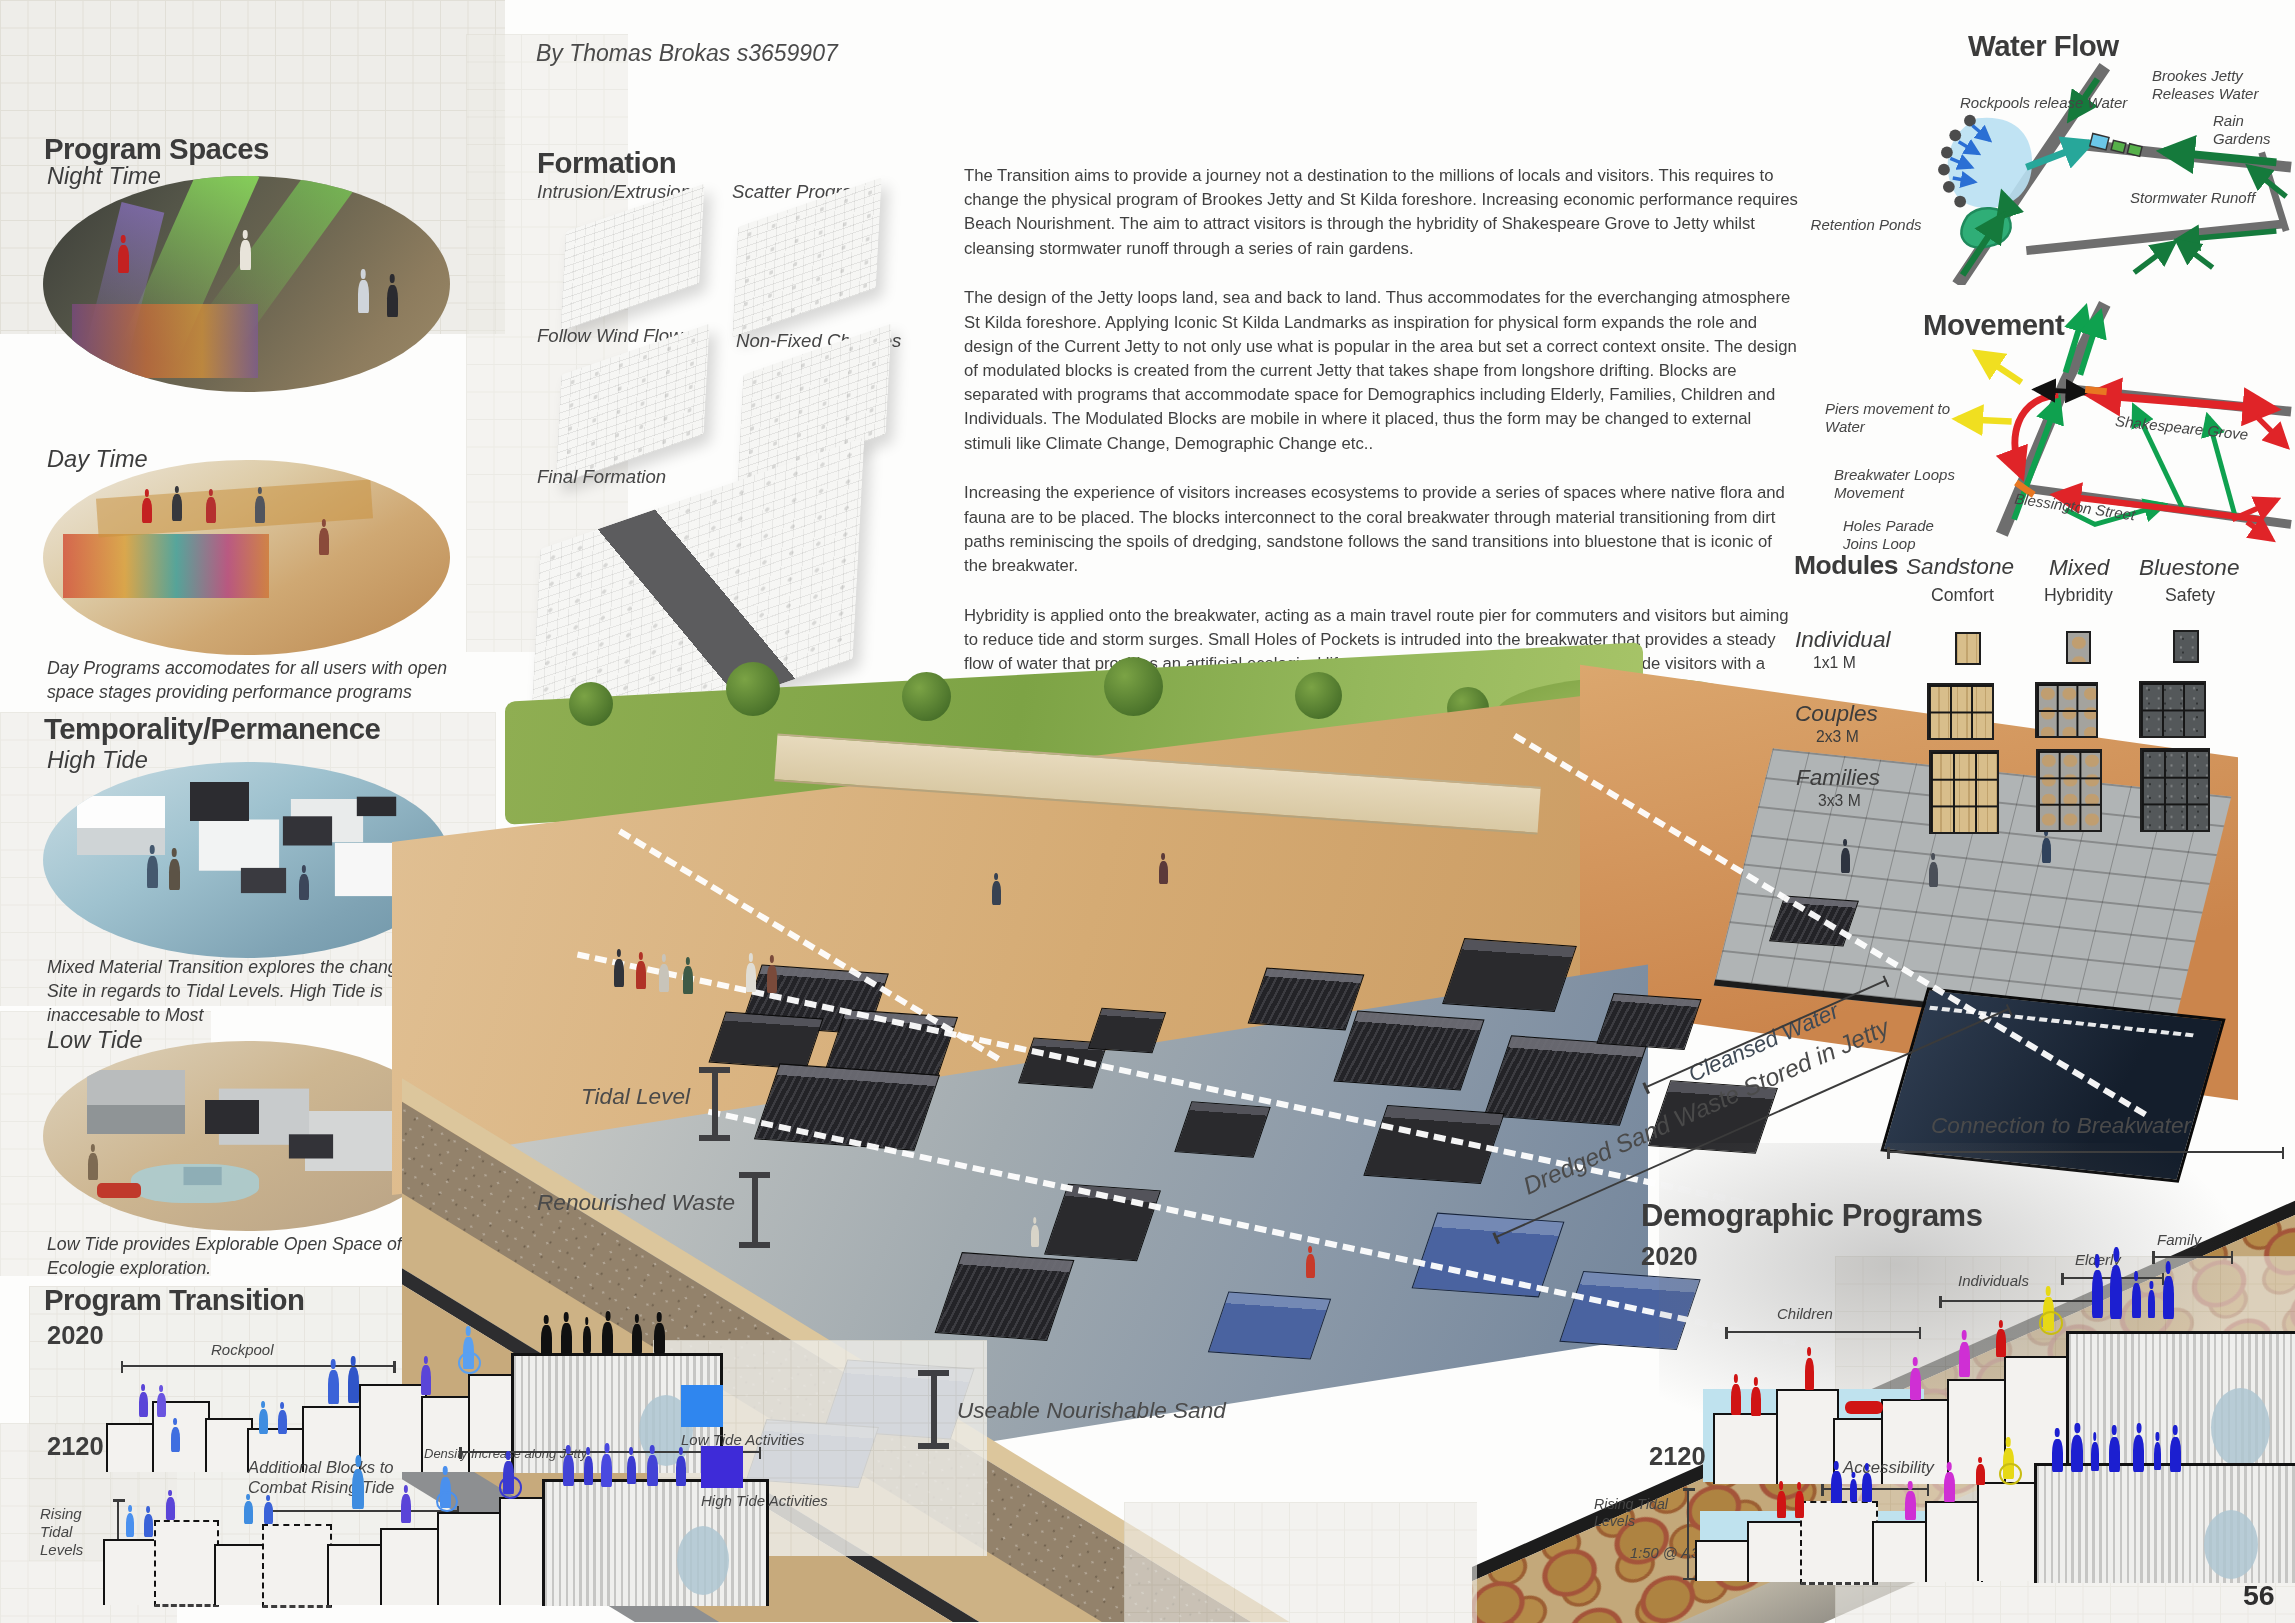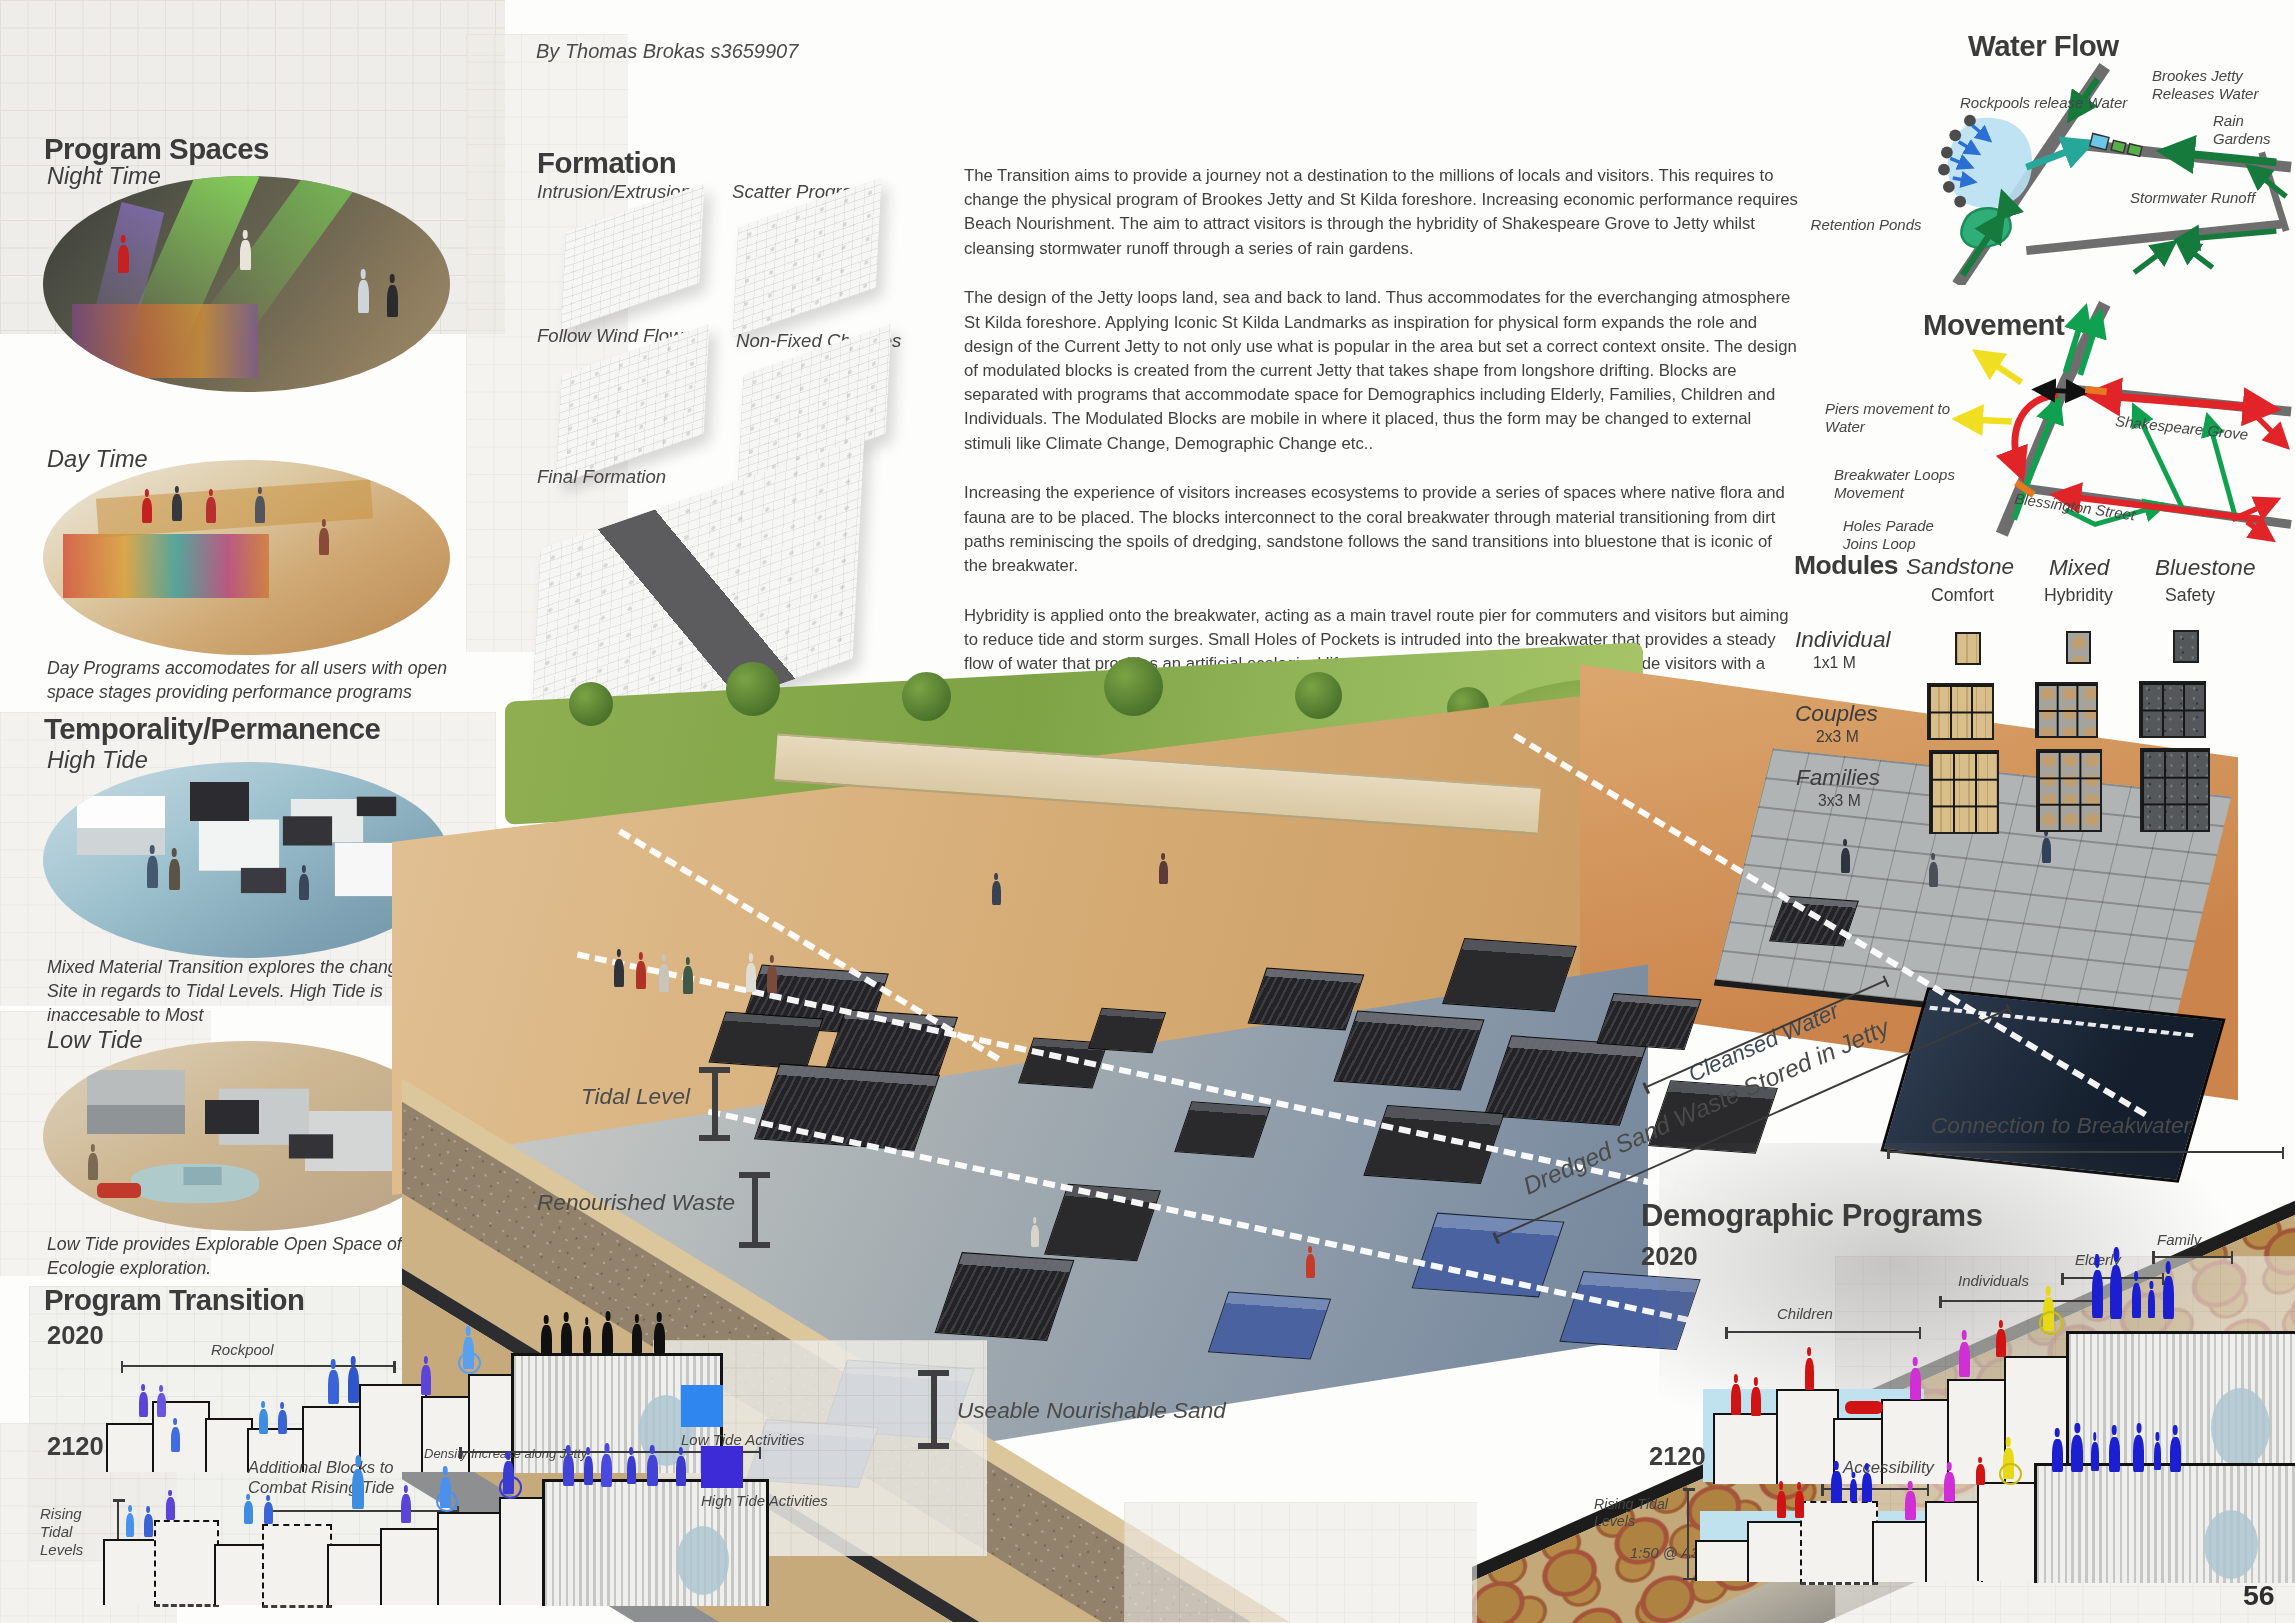--- a/index.html
+++ b/index.html
@@ -3,21 +3,21 @@
 <meta charset="utf-8">
 <style>
   html,body{margin:0;padding:0;background:#fff;}
   #poster{position:relative;width:2295px;height:1623px;background:#fdfdfc;overflow:hidden;
           font-family:"Liberation Sans",sans-serif;color:#3c3c3c;}
   .abs{position:absolute;}
   .grid-patch{position:absolute;background-color:#edece7;opacity:.9;
     background-image:linear-gradient(#dedcd3 1px,transparent 1px),linear-gradient(90deg,#dedcd3 1px,transparent 1px);
     background-size:27.5px 27.5px;}
   .h1{font-size:60px;font-weight:700;font-style:italic;letter-spacing:-1.5px;color:#3a3a3a;}
-  .byline{font-size:20px;font-style:italic;color:#4a4a4a;}
+  .byline{font-size:23px;font-style:italic;color:#4a4a4a;}
   .h2{font-size:29.4px;font-weight:700;color:#3b3b3b;letter-spacing:-0.5px;}
   .h3{font-size:23.6px;font-style:italic;color:#3c3c3c;}
   .cap{font-size:17.7px;font-style:italic;color:#3d3d3d;line-height:1.35;}
   .body-txt{font-size:16.7px;color:#404040;line-height:1.45;}
   .dlabel{font-size:15px;font-style:italic;color:#454545;line-height:1.2;}
   .dlabel2{font-size:18.6px;font-style:italic;color:#454545;line-height:1.2;}
   .big-ann{font-size:22.6px;font-style:italic;color:#4a4a4a;}
   .yr{font-size:25.5px;font-weight:700;color:#3d3d3d;}
   .mod-col{font-size:22.6px;font-style:italic;color:#3c3c3c;}
   .mod-sub{font-size:17.7px;color:#3c3c3c;}
@@ -431,21 +431,21 @@
     <div class="abs dlabel" style="left:34px;top:106px;width:147px;">Piers movement to Water</div>
     <div class="abs dlabel" style="left:324px;top:125px;transform:rotate(6deg);white-space:nowrap;">Shakespeare Grove</div>
     <div class="abs dlabel" style="left:43px;top:172px;width:128px;">Breakwater Loops Movement</div>
     <div class="abs dlabel" style="left:223px;top:204px;transform:rotate(8deg);white-space:nowrap;">Blessington Street</div>
     <div class="abs dlabel" style="left:52px;top:223px;width:118px;">Holes Parade Joins Loop</div>
   </div>
 
   <div class="abs h2" style="left:1794px;top:550px;font-size:26.5px;">Modules</div>
   <div class="abs mod-col" style="left:1906px;top:554px;">Sandstone</div>
   <div class="abs mod-col" style="left:2049px;top:555px;">Mixed</div>
-  <div class="abs mod-col" style="left:2139px;top:555px;margin-left:16px;">Bluestone</div>
+  <div class="abs mod-col" style="left:2139px;top:555px;">Bluestone</div>
   <div class="abs mod-sub" style="left:1931px;top:585px;">Comfort</div>
   <div class="abs mod-sub" style="left:2044px;top:585px;">Hybridity</div>
   <div class="abs mod-sub" style="left:2165px;top:585px;">Safety</div>
   <div class="abs mod-row" style="left:1795px;top:627px;">Individual</div>
   <div class="abs mod-size" style="left:1813px;top:654px;">1x1 M</div>
   <div class="sw sw-sand" style="left:1955px;top:632px;width:21.6px;height:29.4px;"></div>
   <div class="sw sw-mixed" style="left:2066px;top:631px;width:20.6px;height:28.5px;"></div>
   <div class="sw sw-blue" style="left:2173px;top:630px;width:21.6px;height:29.4px;"></div>
   <div class="abs mod-row" style="left:1795px;top:701px;">Couples</div>
   <div class="abs mod-size" style="left:1816px;top:728px;">2x3 M</div>

